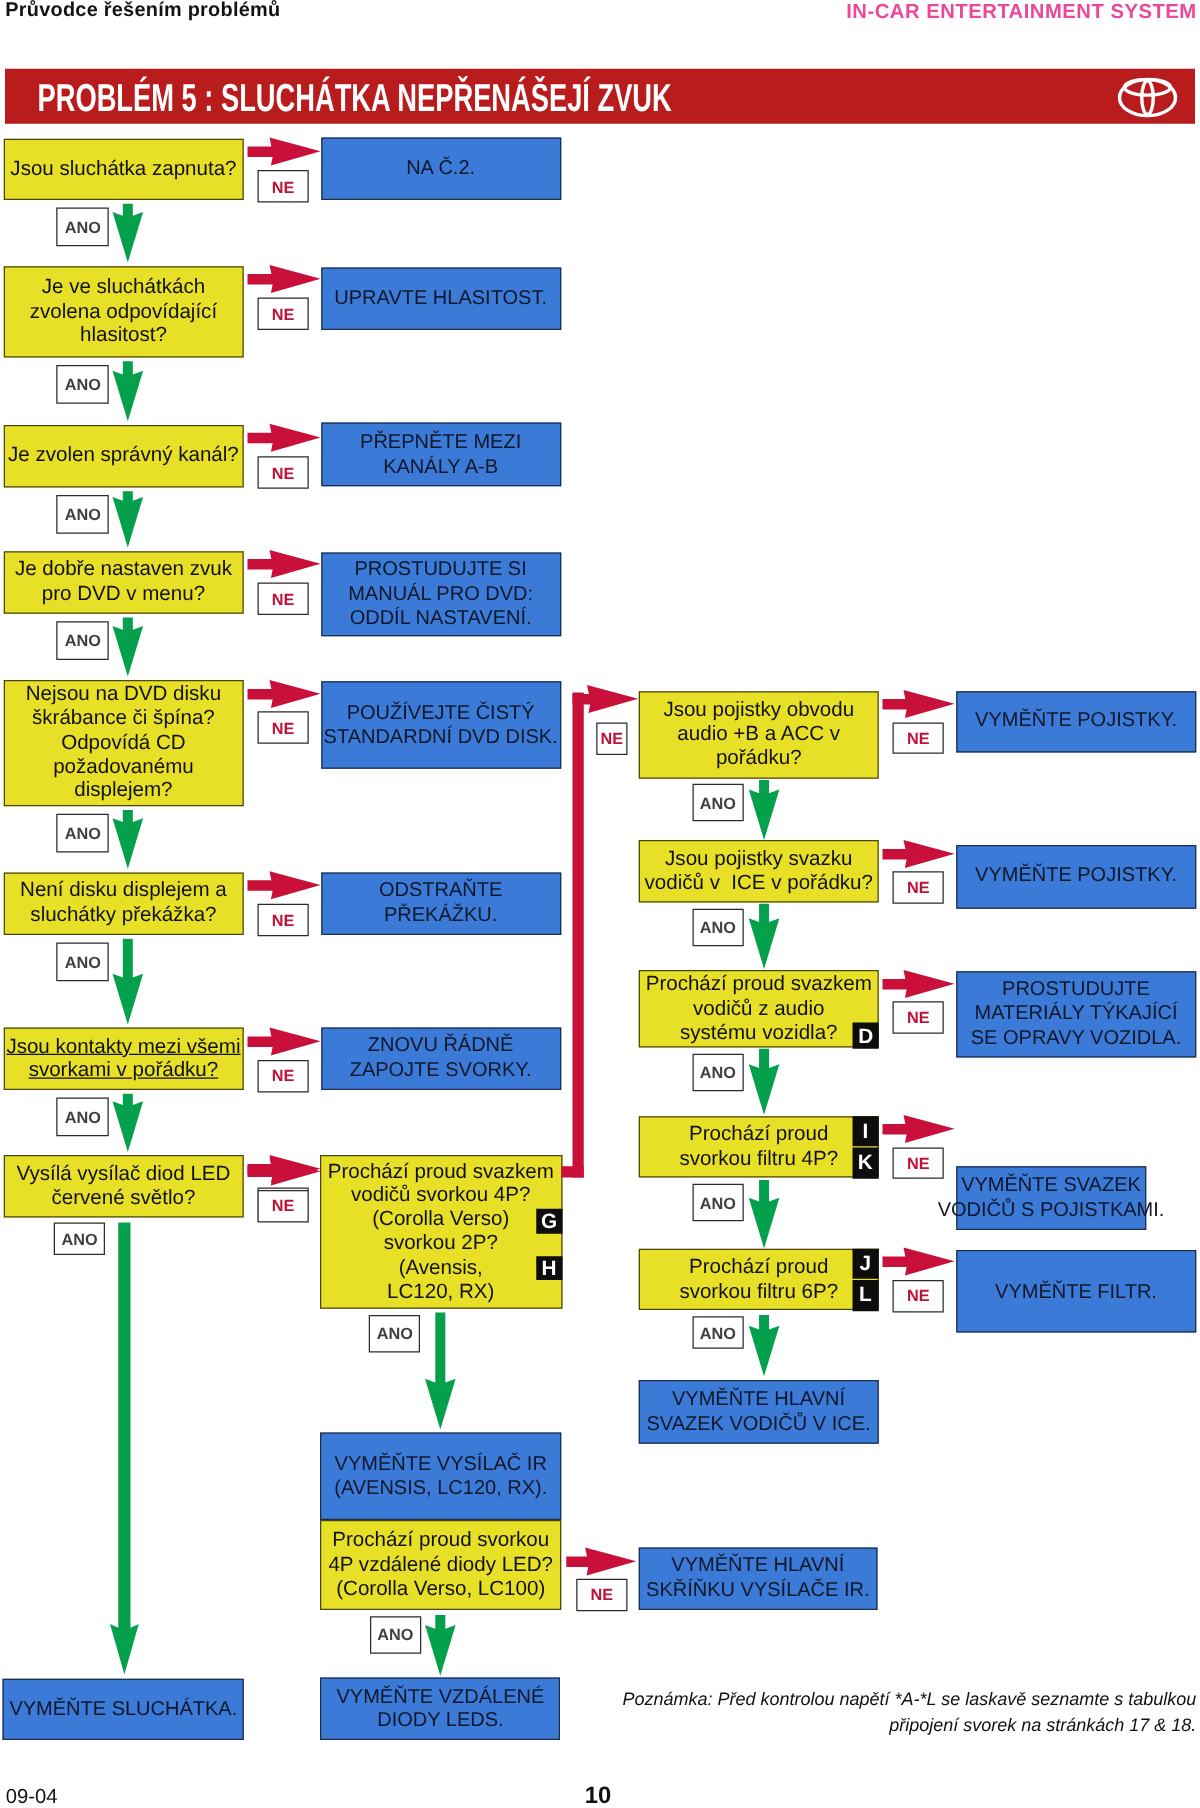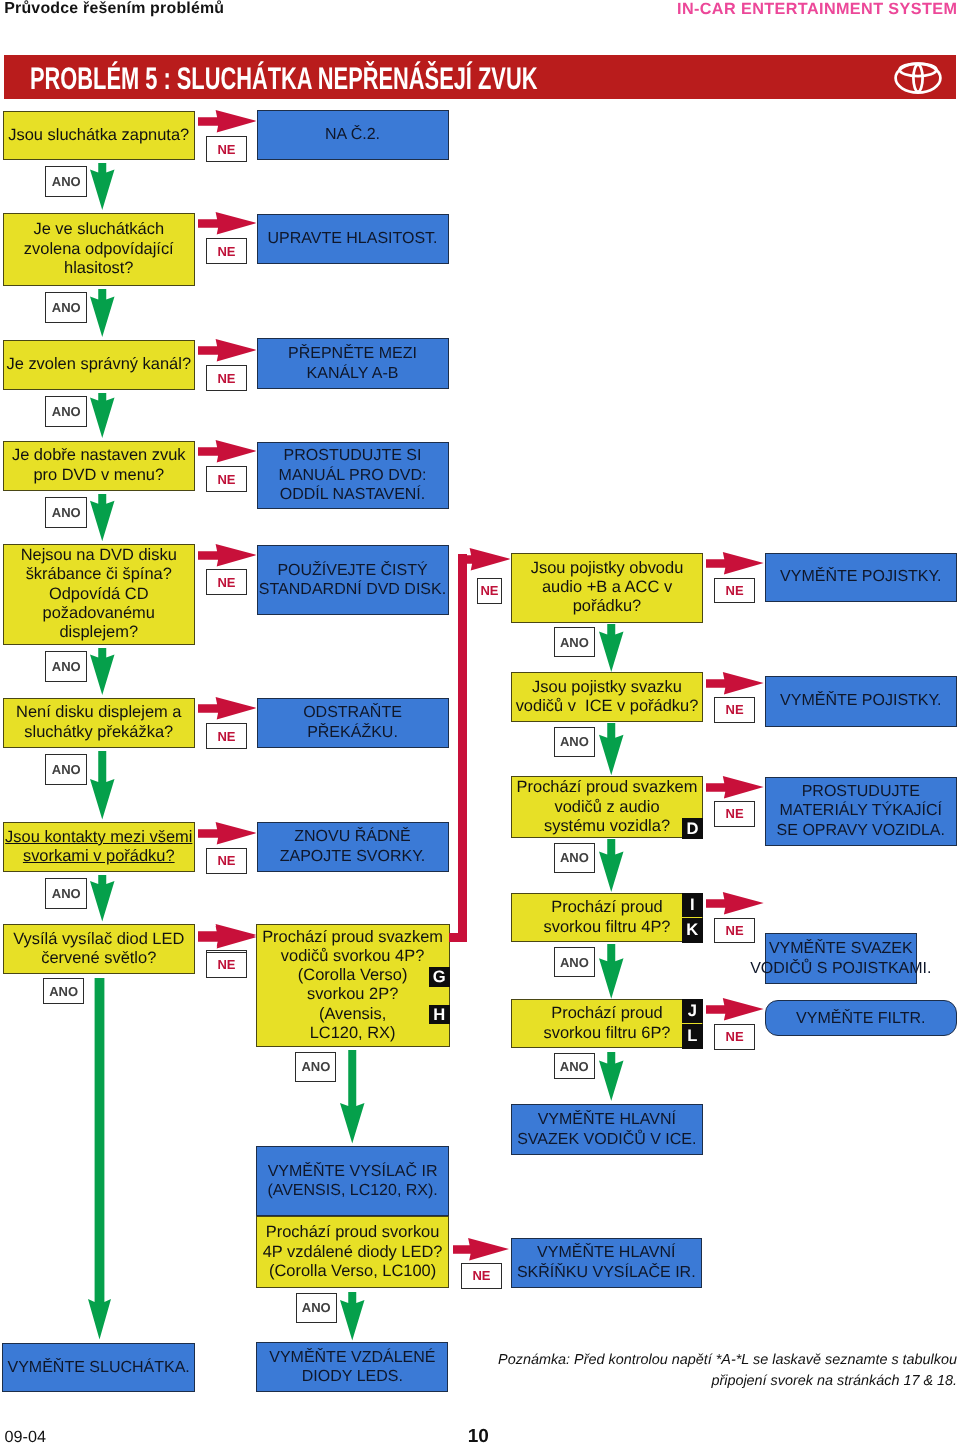--- a/index.html
+++ b/index.html
@@ -194,21 +194,21 @@
     </div>
 <svg class="abs" style="left:705.8px;top:892.3px;width:57.7px;height:22.4px;" viewBox="0 0 57.7 22.4">
       <polygon points="0,7.2 18.3,7.2 16.8,0 57.7,11 17.9,22.4 19.3,15.7 0,15.7" fill="#c8103a"></polygon>
     </svg>
 <div class="abs ne" style="left:714.2px;top:917.9px;width:40.8px;height:25.5px;">NE</div>
 <div class="abs badge" style="left:682px;top:892.9px;width:20.6px;height:24.4px;font-size:16.6px;">I</div>
 <div class="abs badge" style="left:682px;top:918.3px;width:20.6px;height:24.4px;font-size:16.6px;">K</div>
 <div class="abs qbox" style="left:511px;top:998.8px;width:192px;height:49.6px;">
       <div><span class="t">Prochází proud</span><br><span class="t">svorkou filtru 6P?</span></div>
     </div>
-<div class="abs abox" style="left:764.8px;top:1000.3px;width:192px;height:36px;border-radius:13px;">
+<div class="abs abox" style="left:764.8px;top:1000.3px;width:192px;height:66px;">
       <div><span class="t">VYMĚŇTE FILTR.</span></div>
     </div>
 <svg class="abs" style="left:705.8px;top:998.4px;width:57.7px;height:22.4px;" viewBox="0 0 57.7 22.4">
       <polygon points="0,7.2 18.3,7.2 16.8,0 57.7,11 17.9,22.4 19.3,15.7 0,15.7" fill="#c8103a"></polygon>
     </svg>
 <div class="abs ne" style="left:714.2px;top:1024px;width:40.8px;height:25.5px;">NE</div>
 <div class="abs badge" style="left:682px;top:999px;width:20.6px;height:24.3px;font-size:16.6px;">J</div>
 <div class="abs badge" style="left:682px;top:1024.3px;width:20.6px;height:24.3px;font-size:16.6px;">L</div>
 <div class="abs ano" style="left:553.7px;top:627px;width:41.3px;height:30.2px;">ANO</div>
 <svg class="abs" style="left:598.55px;top:623.5px;width:24.5px;height:48px;" viewBox="0 0 24.5 48">

